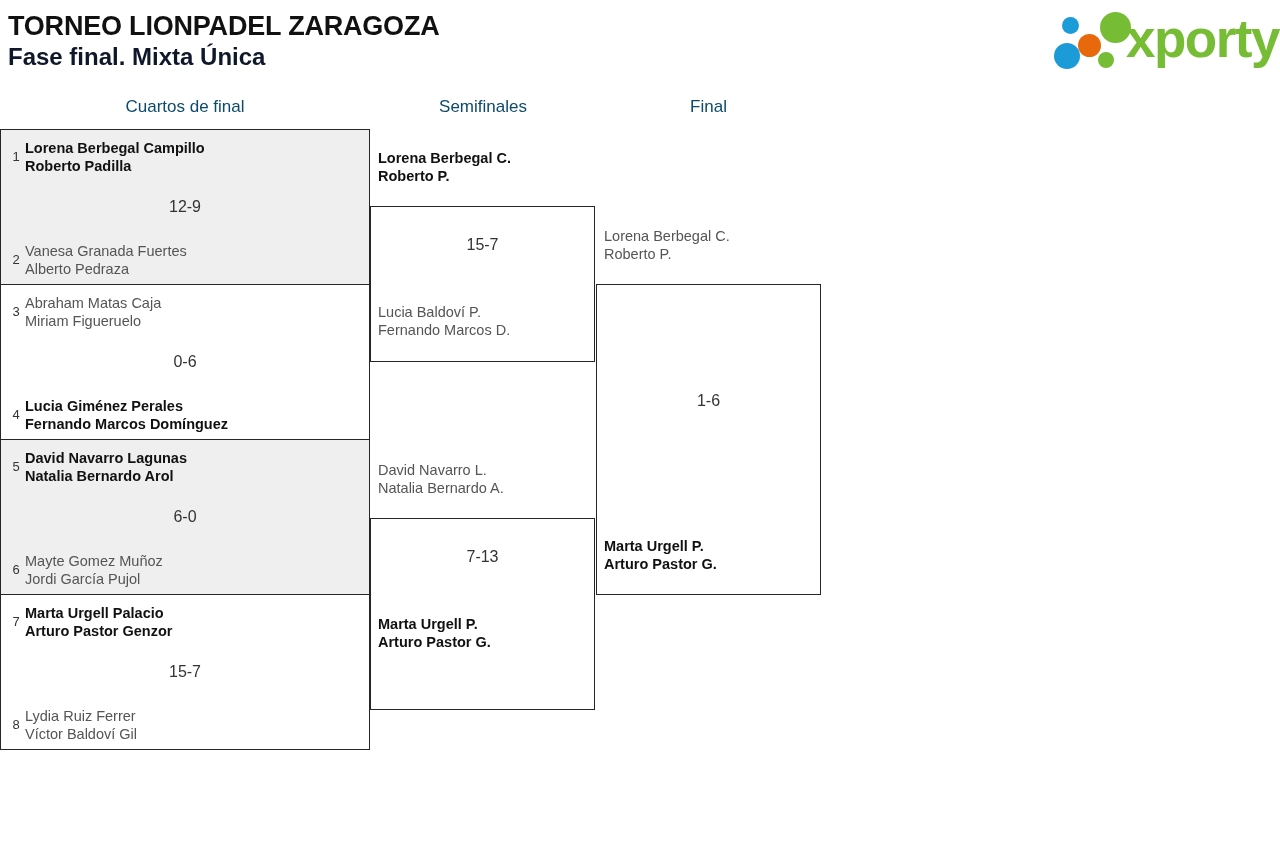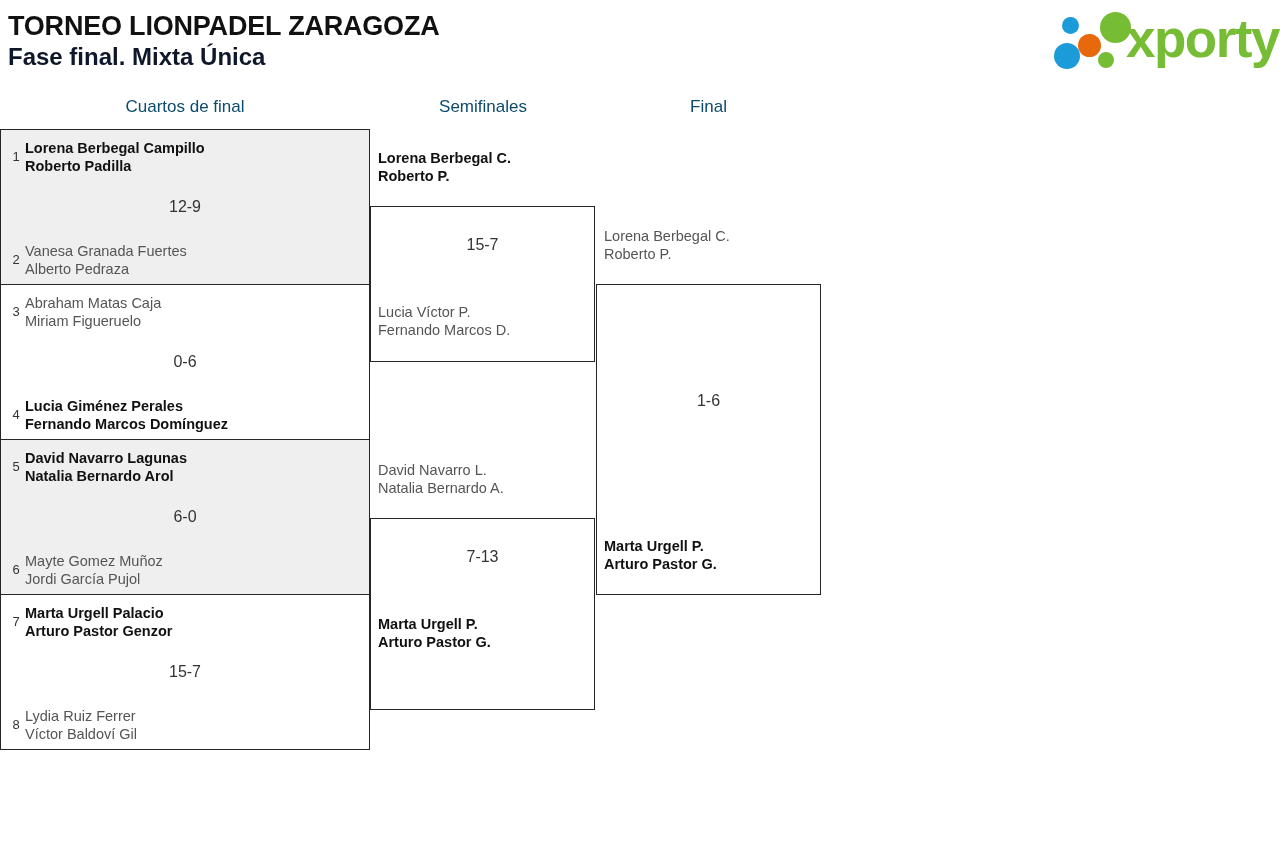--- a/index.html
+++ b/index.html
@@ -246,21 +246,21 @@
   <div class="match sf plain" style="top:206px; height:156px;">
     <div class="team winner" style="top:-58px;">
       <span class="names">
         <span class="nm">Lorena Berbegal C.</span>
         <span class="nm">Roberto P.</span>
       </span>
     </div>
     <div class="score" style="top:29px;">15-7</div>
     <div class="team loser" style="top:96px;">
       <span class="names">
-        <span class="nm">Lucia Víctor P.</span>
+        <span class="nm">Lucia Baldoví P.</span>
         <span class="nm">Fernando Marcos D.</span>
       </span>
     </div>
   </div>
 
   <div class="match sf plain" style="top:518px; height:192px;">
     <div class="team loser" style="top:-58px;">
       <span class="names">
         <span class="nm">David Navarro L.</span>
         <span class="nm">Natalia Bernardo A.</span>

